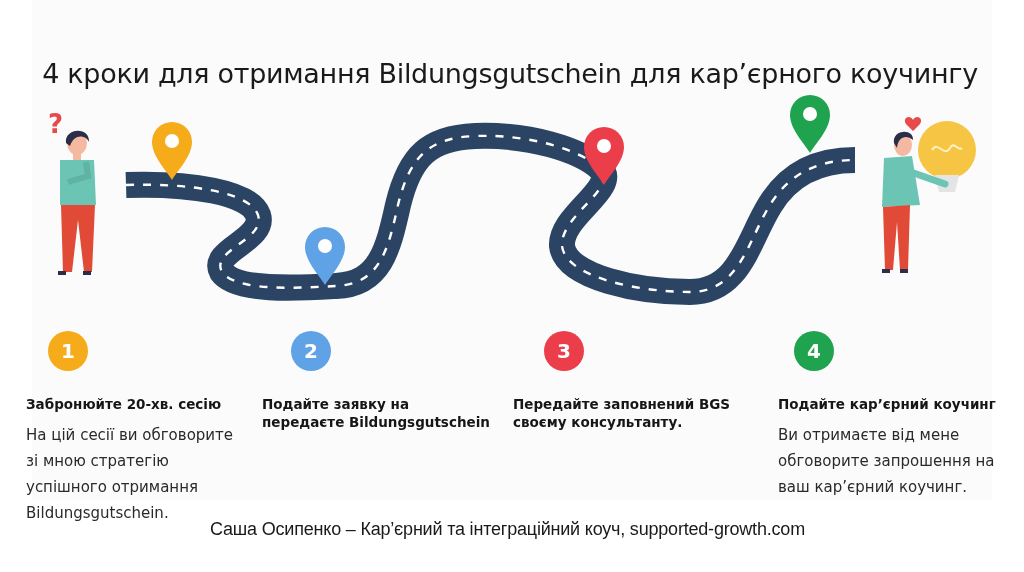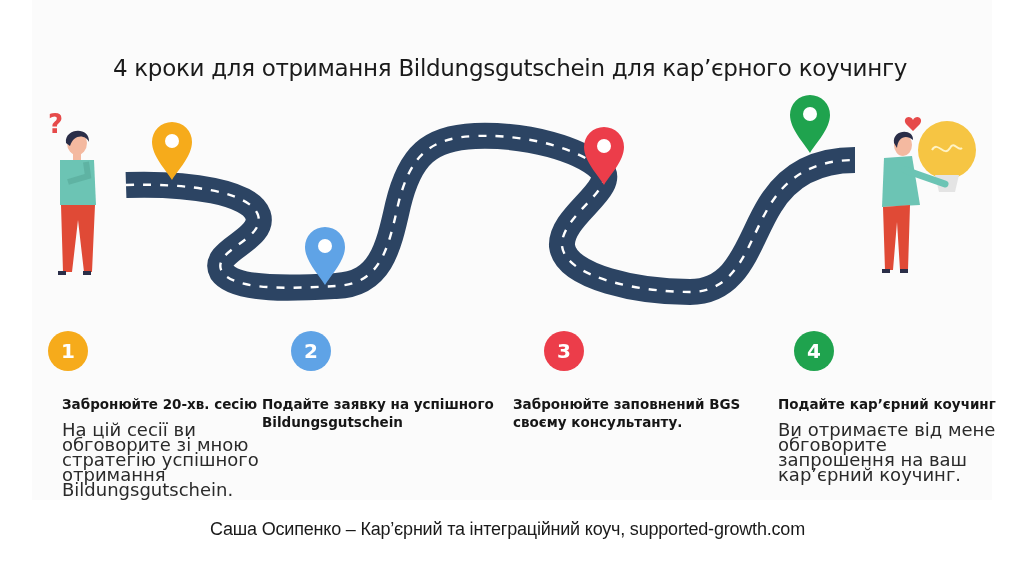--- a/index.html
+++ b/index.html
@@ -9,33 +9,33 @@
     font-family: "DejaVu Sans", sans-serif;
     color: #1d1d1d;
     position: relative;
   }
   .canvas {
     position: absolute; left: 32px; top: 0; width: 960px; height: 500px;
     background: #fbfbfb;
   }
   .title {
     position: absolute; left: 0; top: 40px; width: 1020px;
-    text-align: center; font-size: 23px; font-weight: normal;
+    text-align: center; font-size: 27px; font-weight: normal;
     letter-spacing: -0.3px; color: #1a1a1a;
   }
   .illus { position: absolute; left: 0; top: 0; width: 1024px; height: 320px; }
   .badge {
     position: absolute; width: 40px; height: 40px; border-radius: 50%;
     color: #fff; font-weight: bold; font-size: 20px;
     display: flex; align-items: center; justify-content: center;
     top: 331px;
   }
   .step { position: absolute; top: 395px; width: 240px; }
   .step-title { font-weight: bold; font-size: 13.5px; line-height: 18px; margin-bottom: 9px; color: #161616; }
-  .step-text { font-size: 18px; line-height: 15px; color: #2a2a2a; }
+  .step-text { font-size: 15px; line-height: 26px; color: #2a2a2a; }
   .footer {
     position: absolute; left: 0; top: 519px; width: 1015px; text-align: center;
     font-family: "Liberation Sans", sans-serif; font-size: 18px; color: #1a1a1a;
     letter-spacing: -0.2px;
   }
 </style>
 </head>
 <body>
 
 <div class="canvas"></div>
@@ -97,28 +97,28 @@
     <rect x="882" y="269" width="8" height="4" fill="#2a2e48"></rect>
     <rect x="900" y="269" width="8" height="4" fill="#2a2e48"></rect>
   </g>
 </svg>
 
 <div class="badge" style="left:48px;background:#f6ab1b;">1</div>
 <div class="badge" style="left:291px;background:#5fa3e6;">2</div>
 <div class="badge" style="left:544px;background:#ec3d4a;">3</div>
 <div class="badge" style="left:794px;background:#1fa34e;">4</div>
 
-<div class="step" style="left:26px;width:220px;margin-left:36px;">
+<div class="step" style="left:26px;width:220px;">
   <div class="step-title">Забронюйте 20-хв. сесію</div>
   <div class="step-text">На цій сесії ви обговорите зі мною стратегію успішного отримання Bildungsgutschein.</div>
 </div>
 <div class="step" style="left:262px;width:232px;">
-  <div class="step-title">Подайте заявку на успішного Bildungsgutschein</div>
+  <div class="step-title">Подайте заявку на передаєте Bildungsgutschein</div>
 </div>
 <div class="step" style="left:513px;width:230px;">
-  <div class="step-title">Забронюйте заповнений BGS своєму консультанту.</div>
+  <div class="step-title">Передайте заповнений BGS своєму консультанту.</div>
 </div>
 <div class="step" style="left:778px;width:220px;">
   <div class="step-title">Подайте кар’єрний коучинг</div>
   <div class="step-text">Ви отримаєте від мене обговорите запрошення на ваш кар’єрний коучинг.</div>
 </div>
 
 <div class="footer">Саша Осипенко – Кар’єрний та інтеграційний коуч, supported-growth.com</div>
 
 </body></html>

